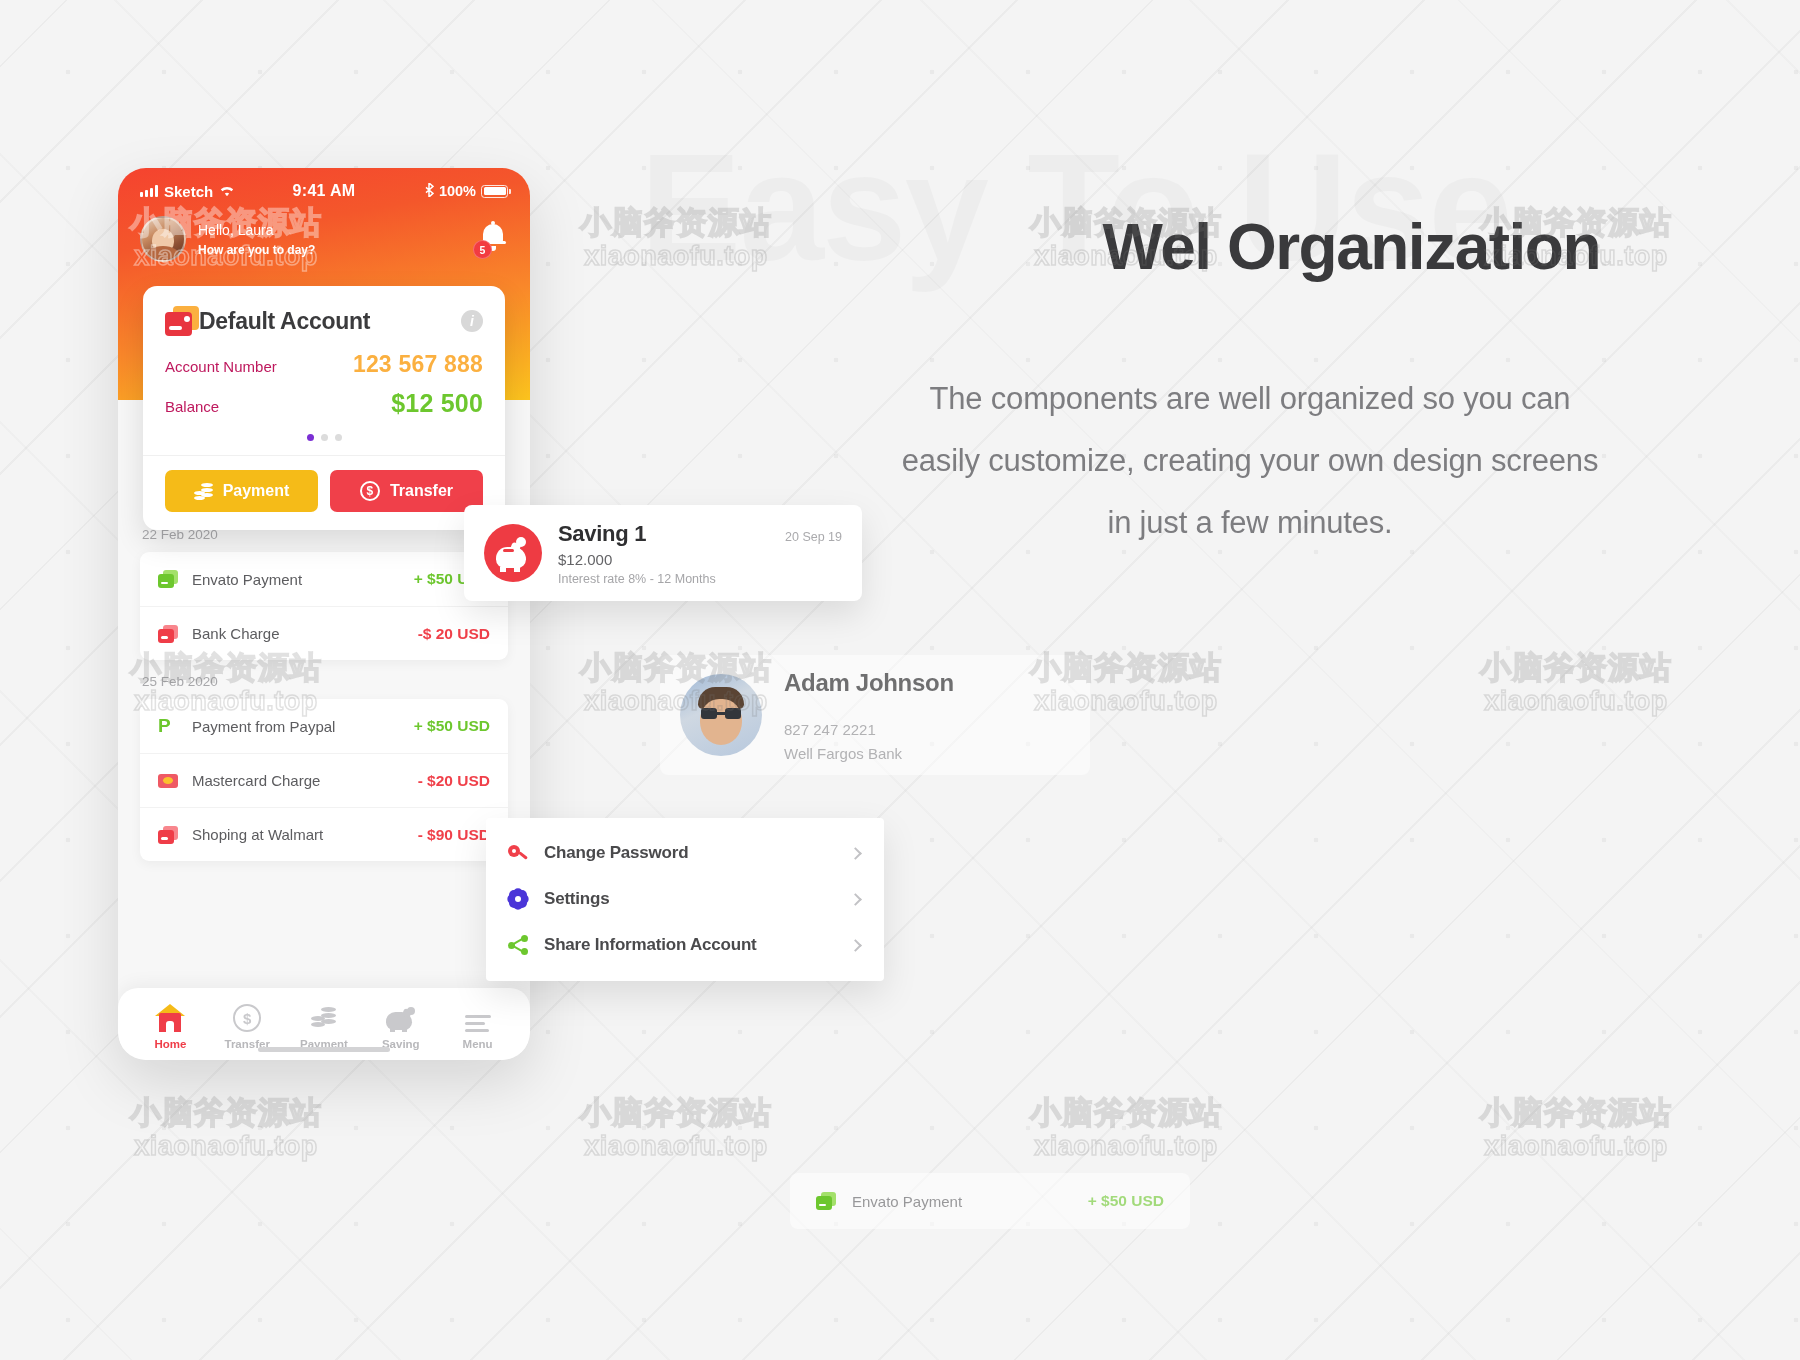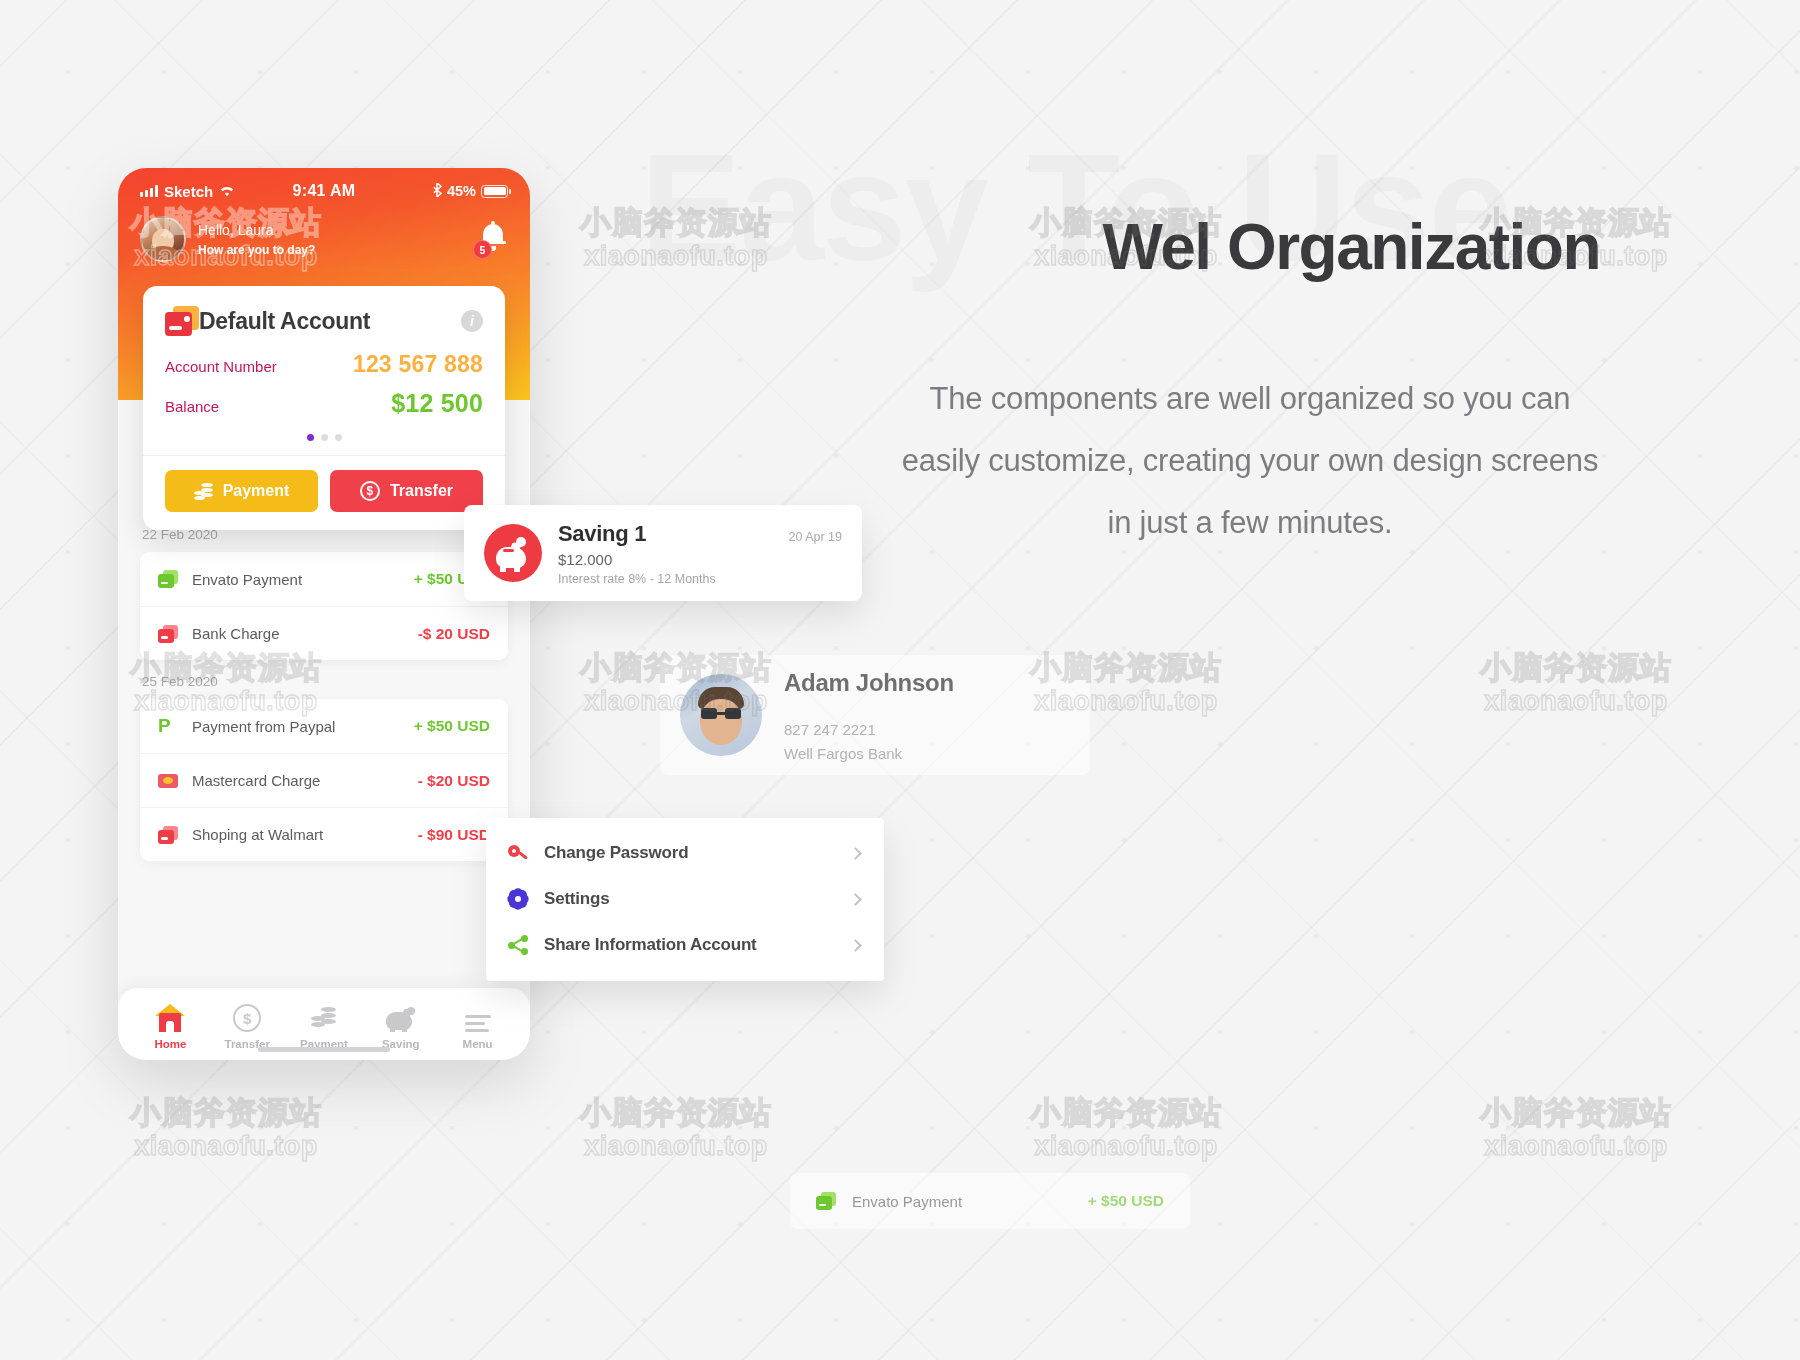--- a/index.html
+++ b/index.html
@@ -366,21 +366,21 @@
             </svg>
         </span>
       </div>
       <div class="sb-center">9:41 AM</div>
       <div class="sb-right">
         <span>
           <svg width="9" height="14" viewBox="0 0 9 14">
               <path d="M4 0l4 3.4L4 7l4 3.4L4 14V0zM4 7L1 9.6M4 7L1 4.4" stroke="#fff" stroke-width="1.5" fill="none"></path>
             </svg>
         </span>
-        <span>45%</span>
+        <span>100%</span>
         <span class="battery">
             <i></i>
           </span>
       </div>
     </div>
 
     <div class="greet">
       <div class="avatar-l"></div>
       <div class="greet-txt">
         <div class="g1">Hello, Laura</div>
@@ -551,21 +551,21 @@
     <span class="bd"></span>
       <span class="ear"></span>
       <span class="hd"></span>
       <span class="sl"></span>
       <span class="l1"></span>
       <span class="l2"></span>
   </div>
   <div class="sv-body">
     <div class="sv-top">
       <span class="sv-title">Saving 1</span>
-      <span class="sv-date">20 Apr 19</span>
+      <span class="sv-date">20 Sep 19</span>
     </div>
     <div class="sv-amt">$12.000</div>
     <div class="sv-rate">Interest rate 8% - 12 Months</div>
   </div>
 </div>
 
 <div id="profile-card">
   <div class="pf-avatar">
     <span class="hair"></span>
       <span class="face"></span>

